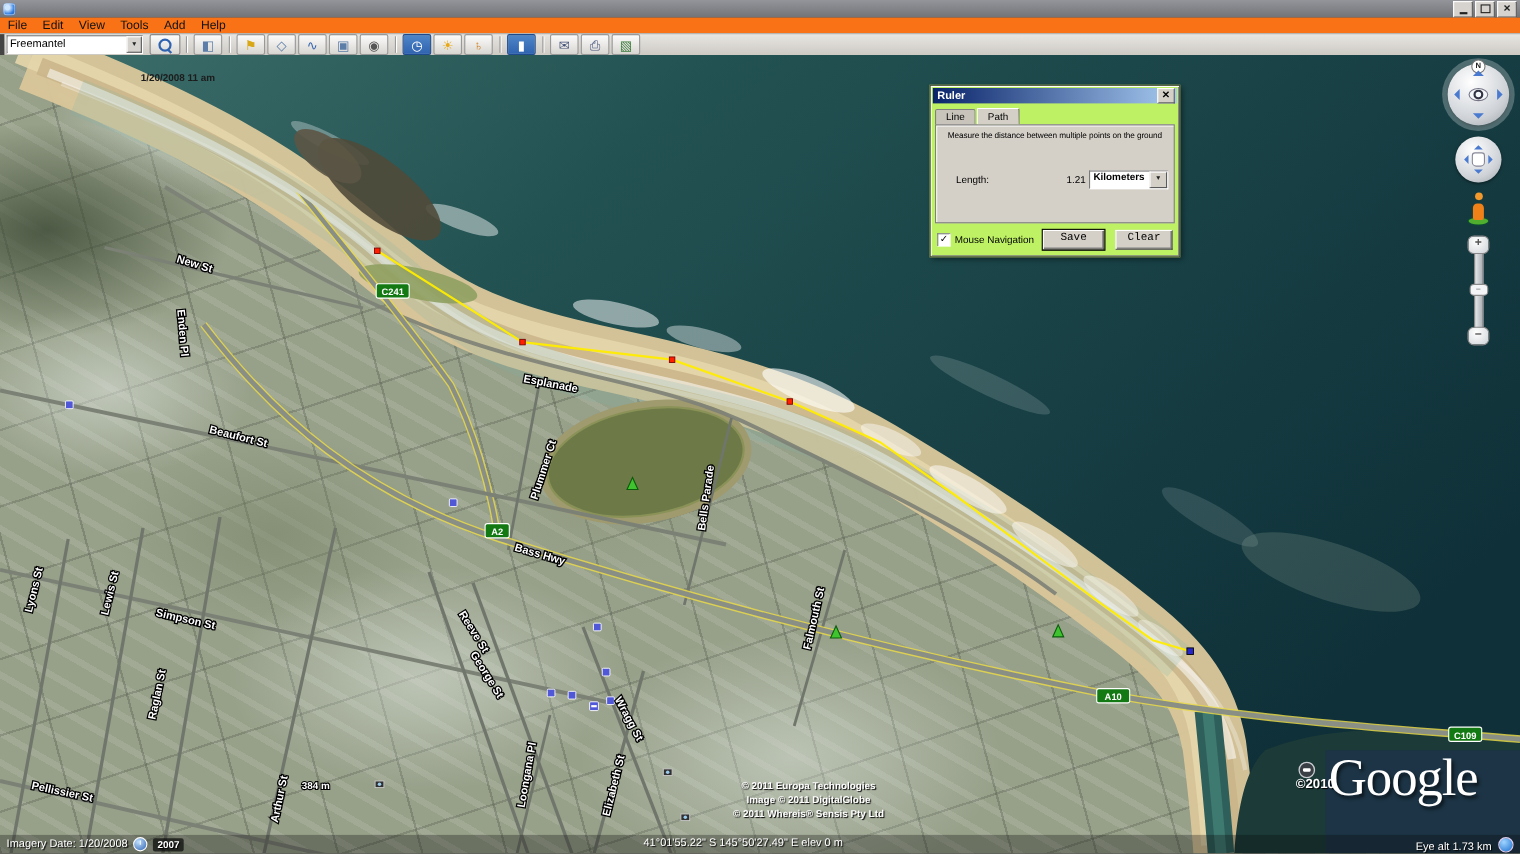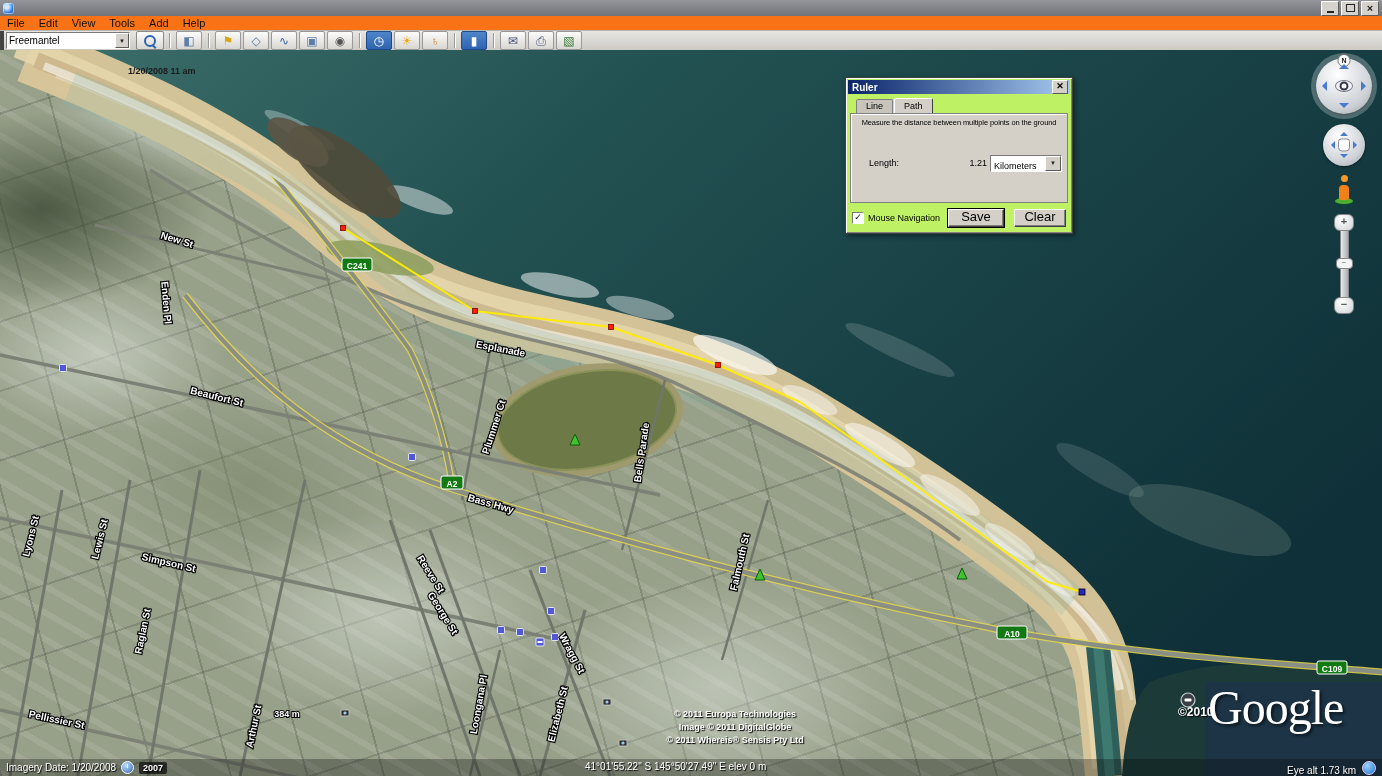--- a/index.html
+++ b/index.html
@@ -108,38 +108,38 @@
   .net-icon{position:absolute;right:6px;top:2px;width:12px;height:12px;border-radius:50%;
     background:radial-gradient(circle at 35% 30%,#9fd4ff,#1b6fd0);border:1px solid #dce;}
   
   .dialog{position:absolute;left:845px;top:77px;width:222px;background:#bef264;
     border:1px solid #404040;box-shadow:inset 1px 1px 0 #fff,inset -1px -1px 0 #808080,2px 2px 5px rgba(0,0,0,.45);
     padding:2px;font-size:9px;color:#000;}
   .dlg-title{height:14px;background:linear-gradient(90deg,#0a246a,#a6caf0);display:flex;align-items:center;
     color:#fff;font-size:10px;font-weight:bold;padding:0 2px 0 4px;}
   .dlg-close{margin-left:auto;width:14px;height:12px;background:#d4d0c8;border:1px solid;
     border-color:#fff #5a5a5a #5a5a5a #fff;color:#000;font-size:9px;line-height:10px;text-align:center;font-weight:bold;}
-  .tabs{display:flex;margin:4px 2px 0 8px;}
+  .tabs{display:flex;margin:4px 2px 0 2px;}
   .tab{padding:1px 9px 2px 9px;border:1px solid #808080;border-bottom:0;background:#c8c4bc;
     border-radius:2px 2px 0 0;margin-right:1px;position:relative;top:1px;}
   .tab.active{background:#d4d0c8;border-color:#fff #404040 #d4d0c8 #fff;top:0;padding-top:2px;z-index:2;font-weight:normal;}
   .dlg-panel{position:relative;border:1px solid #808080;box-shadow:inset 1px 1px 0 #fff;height:88px;margin:0 2px;background:#d4d0c8;}
   .dlg-desc{padding:4px 2px 0 2px;font-size:7.5px;text-align:center;white-space:nowrap;letter-spacing:-.1px;}
   .len-label{position:absolute;left:18px;top:44px;}
   .len-value{position:absolute;right:80px;top:44px;}
   .unit-select{position:absolute;right:5px;top:41px;width:70px;height:15px;background:#fff;
-    border:1px solid;border-color:#7a7a7a #fff #fff #7a7a7a;display:flex;align-items:flex-end;font-size:9px;}
+    border:1px solid;border-color:#7a7a7a #fff #fff #7a7a7a;display:flex;align-items:flex-start;font-size:9px;font-weight:bold;}
   .unit-select .txt{padding-left:3px;flex:1;}
   .unit-arrow{width:14px;height:13px;background:#d4d0c8;border:1px solid;border-color:#fff #5a5a5a #5a5a5a #fff;
     font-size:6px;text-align:center;line-height:12px;color:#222;}
   .dlg-bottom{display:flex;align-items:center;margin:6px 4px 4px 4px;}
   .checkbox{width:10px;height:10px;background:#fff;border:1px solid;border-color:#7a7a7a #fff #fff #7a7a7a;
     font-size:9px;line-height:9px;text-align:center;margin-right:4px;}
   .dlg-btn{height:16px;background:#d4d0c8;border:1px solid;border-color:#fff #404040 #404040 #fff;
-    box-shadow:inset -1px -1px 0 #808080;font-size:13px;text-align:center;line-height:14px;}
+    box-shadow:inset -1px -1px 0 #808080;font-size:10px;text-align:center;line-height:14px;font-family:Liberation Mono, monospace;}
   .btn-save{width:54px;margin-left:auto;outline:1px solid #000;}
   .btn-clear{width:50px;margin-left:10px;}
 </style>
 </head>
 <body>
 
 <div class="window">
 
   <div class="titlebar">
     <div class="ge-logo"></div>

